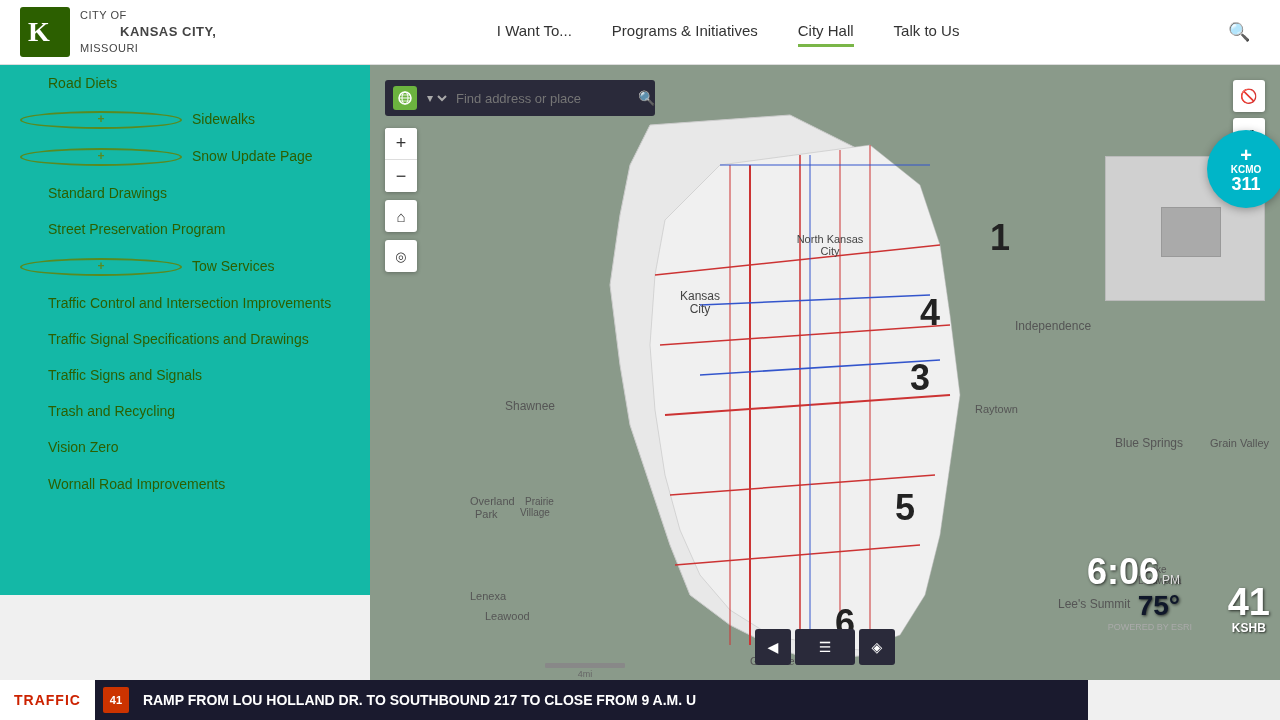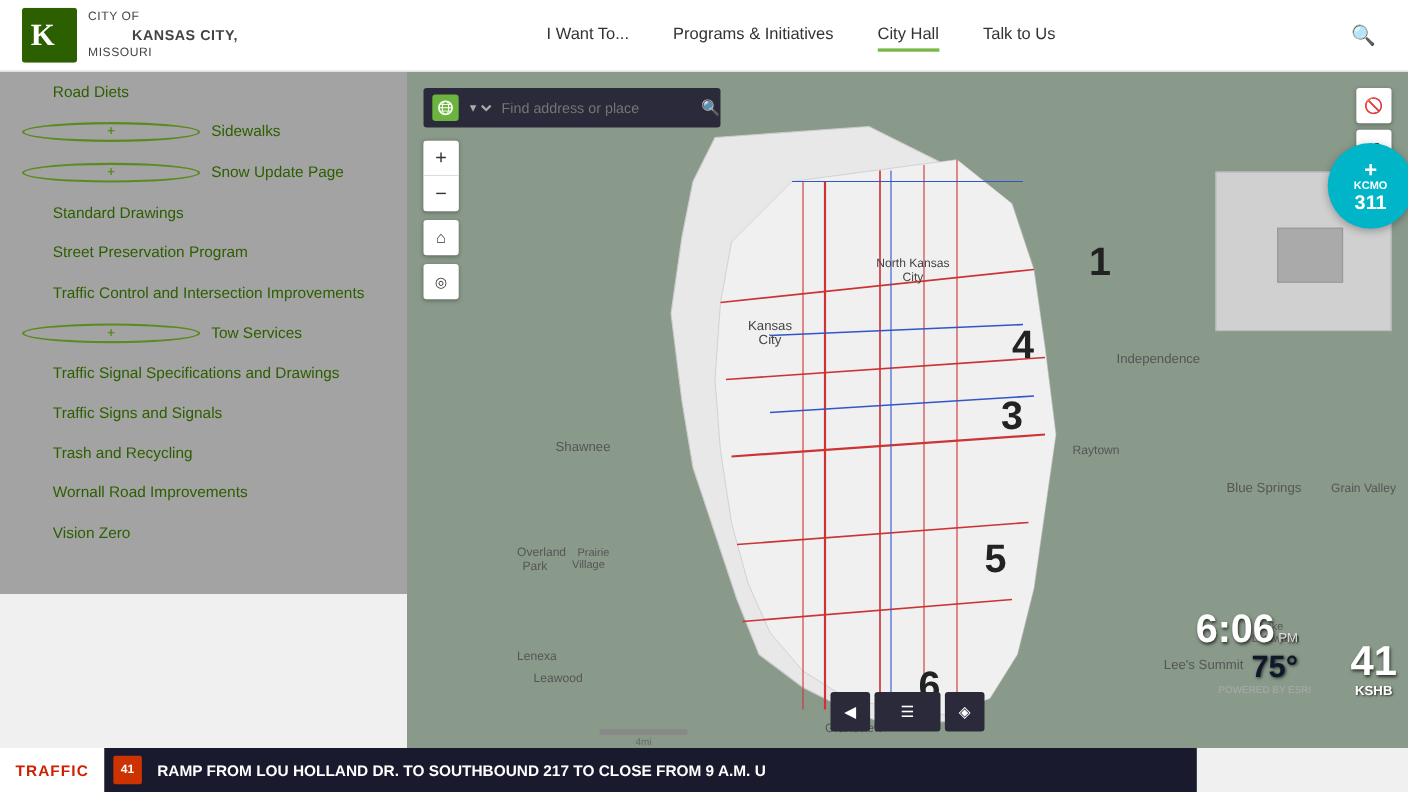--- a/index.html
+++ b/index.html
@@ -31,22 +31,22 @@
     .nav-item.active {
       color: #333; border-bottom: 3px solid #7ab648;
     }
     #search-icon-header {
       width: 40px; height: 40px; display: flex; align-items: center; justify-content: center;
       cursor: pointer; color: #333; font-size: 18px; margin-right: 20px;
     }
 
     
     #sidebar {
-      position: absolute; top: 65px; left: 0; width: 370px; height: 475px;
-      background: #a3a3a3; overflow-y: auto; z-index: 10;
+      position: absolute; top: 65px; left: 0; width: 370px; height: 530px;
+      background: #14b8a6; overflow-y: auto; z-index: 10;
     }
     .sidebar-item {
       display: flex; align-items: flex-start; padding: 9px 20px 9px 20px;
       cursor: pointer; color: #2c5f00; font-size: 14px; line-height: 1.3;
       border-bottom: none;
     }
     .sidebar-item .circle-icon {
       width: 18px; height: 18px; border-radius: 50%; border: 2px solid #5a8a20;
       display: inline-flex; align-items: center; justify-content: center;
       margin-right: 10px; flex-shrink: 0; margin-top: 1px;
@@ -234,47 +234,47 @@
 
   <div class="sidebar-item no-icon">
     <span>Standard Drawings</span>
   </div>
 
 
   <div class="sidebar-item no-icon">
     <span>Street Preservation Program</span>
   </div>
 
-  <div class="sidebar-item no-icon">
-    <span>Traffic Control and Intersection Improvements</span>
-  </div>
-
   <div class="sidebar-item">
     <span class="circle-icon"></span>
     <span>Tow Services</span>
   </div>
 
   <div class="sidebar-item no-icon">
+    <span>Traffic Control and Intersection Improvements</span>
+  </div>
+
+  <div class="sidebar-item no-icon">
     <span>Traffic Signal Specifications and Drawings</span>
   </div>
 
   <div class="sidebar-item no-icon">
     <span>Traffic Signs and Signals</span>
   </div>
 
   <div class="sidebar-item no-icon">
     <span>Trash and Recycling</span>
   </div>
 
   <div class="sidebar-item no-icon">
+    <span>Vision Zero</span>
+  </div>
+
+  <div class="sidebar-item no-icon">
     <span>Wornall Road Improvements</span>
-  </div>
-
-  <div class="sidebar-item no-icon">
-    <span>Vision Zero</span>
   </div>
 </div>
 
 <div id="map-area" style="position:absolute;top:65px;left:370px;width:910px;height:615px;">
   
   <svg id="map-svg" viewBox="0 0 910 615" xmlns="http://www.w3.org/2000/svg">
 
     <rect width="910" height="615" fill="#9aaa9a"></rect>
 
     <rect x="0" y="0" width="910" height="615" fill="#8a9a8a"></rect>

